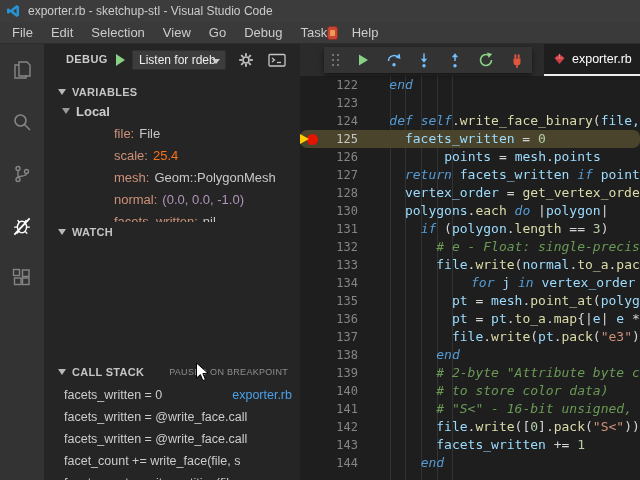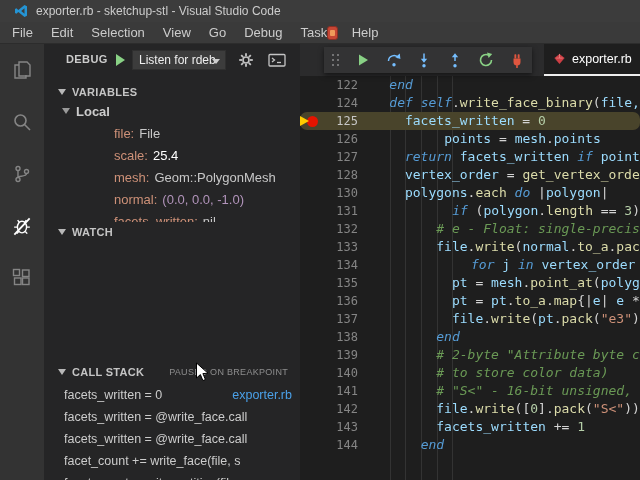--- a/index.html
+++ b/index.html
@@ -1,21 +1,21 @@
 <!DOCTYPE html>
 <html><head>
 <meta charset="utf-8">
 <style>
   html,body{margin:0;padding:0;background:#1e1e1e;}
   .screen{position:relative;width:640px;height:480px;overflow:hidden;background:#1e1e1e;
           font-family:"Liberation Sans",sans-serif;-webkit-font-smoothing:antialiased;}
 
   
   .titlebar{position:absolute;left:0;top:0;width:640px;height:22px;background:#3c3c3c;
-            display:flex;align-items:center;padding-left:14px;box-sizing:border-box;}
+            display:flex;align-items:center;padding-left:6px;box-sizing:border-box;}
   .window-title{color:#cccccc;font-size:12px;margin-left:8px;white-space:nowrap;}
 
   
   .menubar{position:absolute;left:0;top:22px;width:640px;height:22px;background:#3a3a3a;
            display:flex;align-items:center;padding-left:3px;box-sizing:border-box;border-bottom:1px solid #2c2c2c;}
   .menu-item{color:#cccccc;font-size:13px;padding:0 9px;line-height:22px;white-space:nowrap;}
   .red-badge{position:absolute;left:327px;top:26px;width:11px;height:14px;background:#c74634;
              border-radius:3px;border:1px solid #8a2f25;box-sizing:border-box;}
   .red-badge span{position:absolute;left:2px;top:3px;width:5px;height:6px;background:#f09a5a;border-radius:1px;}
 
@@ -42,21 +42,21 @@
           border-top:6px solid #b8b8b8;margin-right:6px;flex:none;}
   .cs-badge{margin-left:auto;font-size:9px;font-weight:normal;color:rgba(204,204,204,.62);letter-spacing:.3px;white-space:nowrap;}
 
   .scope-row{position:absolute;left:0;right:0;top:56px;height:22px;display:flex;align-items:center;
              padding-left:18px;color:#cccccc;font-size:13px;font-weight:bold;box-sizing:border-box;}
   .scope-row .twisty{border-top-color:#9a9a9a;}
   #vars-tree{position:absolute;left:0;right:0;top:78px;height:100px;overflow:hidden;margin-left:36px;}
   .var-row{height:22px;display:flex;align-items:center;padding-left:34px;font-size:13px;white-space:nowrap;}
   .var-name{color:#ce9178;margin-right:5px;}
   .var-val.object{color:#c8c8c8;}
-  .var-val.number{color:#ffffff;}
+  .var-val.number{color:#f97316;}
   .var-val.tuple{color:#b294bb;}
 
   #stack-rows{position:absolute;left:0;right:0;top:340px;bottom:0;overflow:hidden;}
   .stack-row{height:22px;display:flex;align-items:center;padding:0 8px 0 20px;font-size:12.5px;
              color:#cccccc;white-space:nowrap;box-sizing:border-box;}
   .stack-label{flex:1;overflow:hidden;}
   .stack-file{color:#4aa0e8;margin-left:8px;flex:none;}
 
   
   .editor{position:absolute;left:300px;top:44px;width:340px;height:436px;background:#1e1e1e;overflow:hidden;}
@@ -307,20 +307,25 @@
       <div class="guide" style="left:137px;"></div>
       <div class="guide" style="left:152px;"></div>
       <div id="code-rows">
           <div class="code-row">
             <span class="bp-margin"></span>
             <span class="line-num">122</span>
             <span class="code-text" style="padding-left: 31.32px;"><span class="tok-kw">end</span></span>
           </div>
           <div class="code-row">
             <span class="bp-margin"></span>
+            <span class="line-num">123</span>
+            <span class="code-text" style="padding-left: 0px;"></span>
+          </div>
+          <div class="code-row">
+            <span class="bp-margin"></span>
             <span class="line-num">124</span>
             <span class="code-text" style="padding-left: 31.32px;"><span class="tok-kw">def </span><span class="tok-kw">self</span><span class="tok-p">.</span><span class="tok-fn">write_face_binary</span><span class="tok-p">(</span><span class="tok-v">file, scale, mesh</span></span>
           </div>
           <div class="code-row active">
             <span class="bp-margin">
               <span class="bp-dot"></span>
               <span class="exec-arrow"></span>
             </span>
             <span class="line-num">125</span>
             <span class="code-text" style="padding-left: 46.98px;"><span class="tok-v">facets_written</span><span class="tok-p"> = </span><span class="tok-n">0</span></span>
@@ -341,21 +346,21 @@
             <span class="code-text" style="padding-left: 46.98px;"><span class="tok-v">vertex_order</span><span class="tok-p"> = </span><span class="tok-fn">get_vertex_order</span></span>
           </div>
           <div class="code-row">
             <span class="bp-margin"></span>
             <span class="line-num">130</span>
             <span class="code-text" style="padding-left: 46.98px;"><span class="tok-v">polygons</span><span class="tok-p">.</span><span class="tok-fn">each</span><span class="tok-kw"> do </span><span class="tok-p">|</span><span class="tok-v">polygon</span><span class="tok-p">|</span></span>
           </div>
           <div class="code-row">
             <span class="bp-margin"></span>
             <span class="line-num">131</span>
-            <span class="code-text" style="padding-left: 62.64px; text-align: right;"><span class="tok-kw">if </span><span class="tok-p">(</span><span class="tok-v">polygon</span><span class="tok-p">.</span><span class="tok-fn">length</span><span class="tok-p"> == </span><span class="tok-n">3</span><span class="tok-p">)</span></span>
+            <span class="code-text" style="padding-left: 62.64px;"><span class="tok-kw">if </span><span class="tok-p">(</span><span class="tok-v">polygon</span><span class="tok-p">.</span><span class="tok-fn">length</span><span class="tok-p"> == </span><span class="tok-n">3</span><span class="tok-p">)</span></span>
           </div>
           <div class="code-row">
             <span class="bp-margin"></span>
             <span class="line-num">132</span>
             <span class="code-text" style="padding-left: 78.3px;"><span class="tok-c"># e - Float: single-precision fl</span></span>
           </div>
           <div class="code-row">
             <span class="bp-margin"></span>
             <span class="line-num">133</span>
             <span class="code-text" style="padding-left: 78.3px;"><span class="tok-v">file</span><span class="tok-p">.</span><span class="tok-fn">write</span><span class="tok-p">(</span><span class="tok-v">normal</span><span class="tok-p">.</span><span class="tok-fn">to_a</span><span class="tok-p">.</span><span class="tok-fn">pack</span></span>

